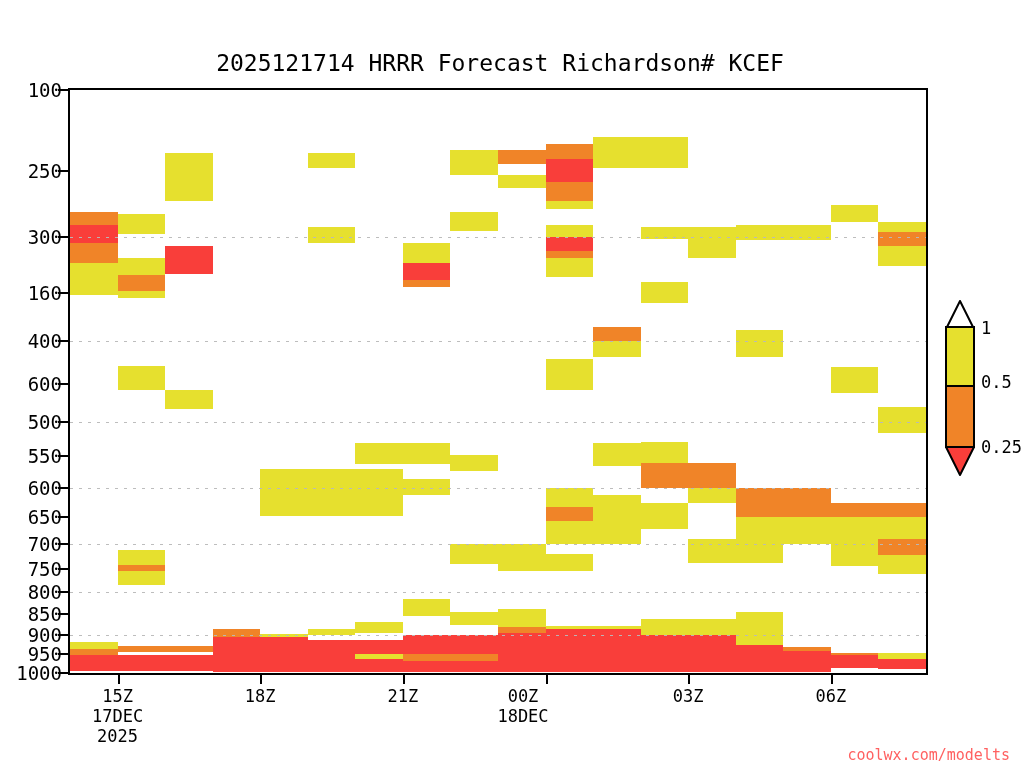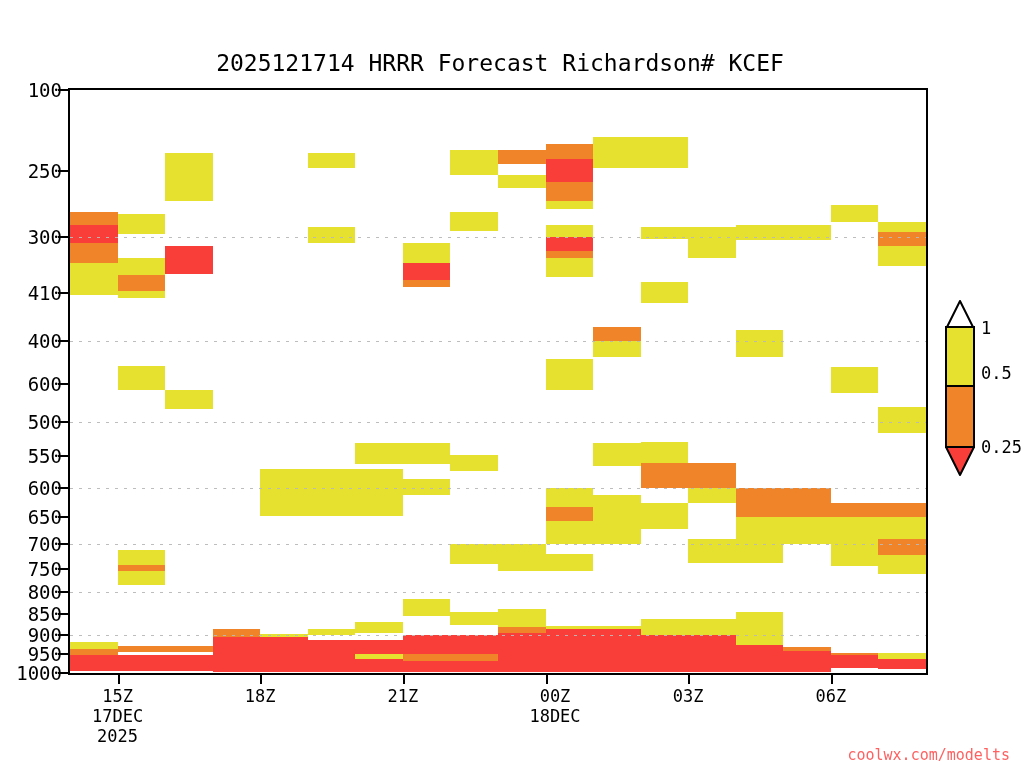--- a/index.html
+++ b/index.html
@@ -103,21 +103,21 @@
 <div id="stage">
 
   <div class="chart-title">
     <span class="t-inner">2025121714 HRRR Forecast Richardson# KCEF</span>
   </div>
 
   <div id="ylabels">
       <div class="ytick-label" style="top: 2px;">100</div>
       <div class="ytick-label" style="top: 82.8311px;">250</div>
       <div class="ytick-label" style="top: 148.875px;">300</div>
-      <div class="ytick-label" style="top: 204.714px;">410</div>
+      <div class="ytick-label" style="top: 204.714px;">160</div>
       <div class="ytick-label" style="top: 253.084px;">400</div>
       <div class="ytick-label" style="top: 295.75px;">600</div>
       <div class="ytick-label" style="top: 333.916px;">500</div>
       <div class="ytick-label" style="top: 368.441px;">550</div>
       <div class="ytick-label" style="top: 399.959px;">600</div>
       <div class="ytick-label" style="top: 428.954px;">650</div>
       <div class="ytick-label" style="top: 455.799px;">700</div>
       <div class="ytick-label" style="top: 480.791px;">750</div>
       <div class="ytick-label" style="top: 504.169px;">800</div>
       <div class="ytick-label" style="top: 526.129px;">850</div>
@@ -272,21 +272,21 @@
       <div class="xtick-mark" style="left: 192.222px;"></div>
       <div class="xtick-mark" style="left: 334.889px;"></div>
       <div class="xtick-mark" style="left: 477.556px;"></div>
       <div class="xtick-mark" style="left: 620.222px;"></div>
       <div class="xtick-mark" style="left: 762.889px;"></div>
     </div>
   <div id="xlabels">
       <div class="xtick-label" style="left: 49.5556px;"><span>15Z</span><span class="l2">17DEC</span><span class="l3">2025</span></div>
       <div class="xtick-label" style="left: 192.222px;"><span>18Z</span></div>
       <div class="xtick-label" style="left: 334.889px;"><span>21Z</span></div>
-      <div class="xtick-label" style="left: 487px;"><span>00Z</span><span class="l2">18DEC</span></div>
+      <div class="xtick-label" style="left: 455px;"><span>00Z</span><span class="l2">18DEC</span></div>
       <div class="xtick-label" style="left: 620.222px;"><span>03Z</span></div>
       <div class="xtick-label" style="left: 762.889px;"><span>06Z</span></div>
     </div>
 
 
   <div class="watermark">coolwx.com/modelts</div>
 
   <div id="colorbar">
     <div class="cb-arrow" style="top:0;">
       <svg width="30" height="28" viewBox="0 0 30 28">
@@ -296,17 +296,17 @@
     <div class="cb-body">
       <div class="cb-seg s-sep" style="top:0;height:50%;background:#e6e02e;"></div>
       <div class="cb-seg" style="top:50%;height:50%;background:#f08428;"></div>
     </div>
     <div class="cb-arrow" style="top:146px;">
       <svg width="30" height="30" viewBox="0 0 30 30">
         <polygon points="1,1 29,1 15,29" fill="#f93e3a" stroke="#000" stroke-width="2" stroke-linejoin="round"></polygon>
       </svg>
     </div>
     <div class="cb-tick-label" style="top:28px;">1</div>
-    <div class="cb-tick-label" style="top:73px;">0.5</div>
+    <div class="cb-tick-label" style="top:82px;">0.5</div>
     <div class="cb-tick-label" style="top:147px;">0.25</div>
   </div>
 
 </div>
 
 </body></html>

